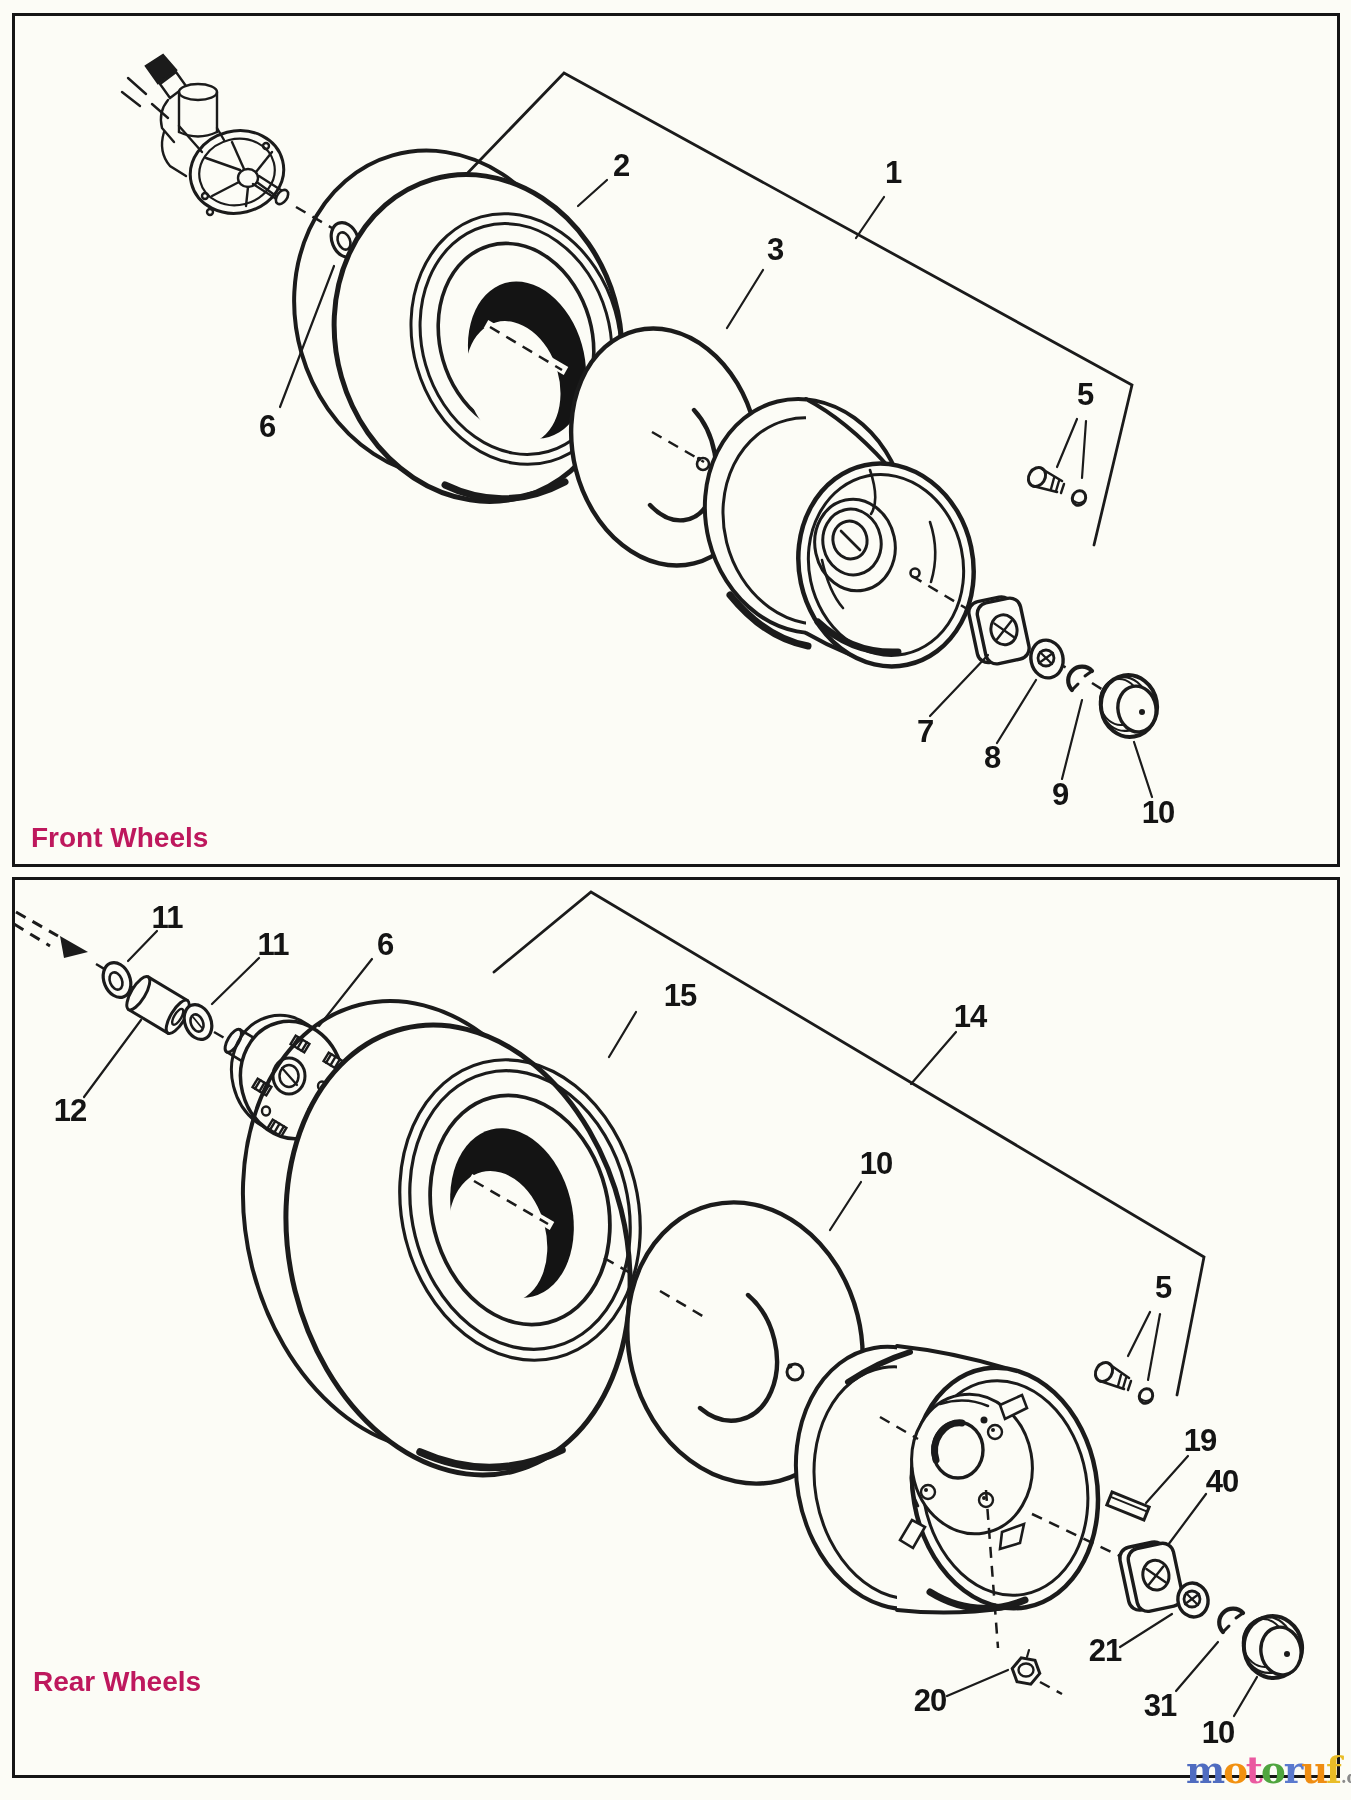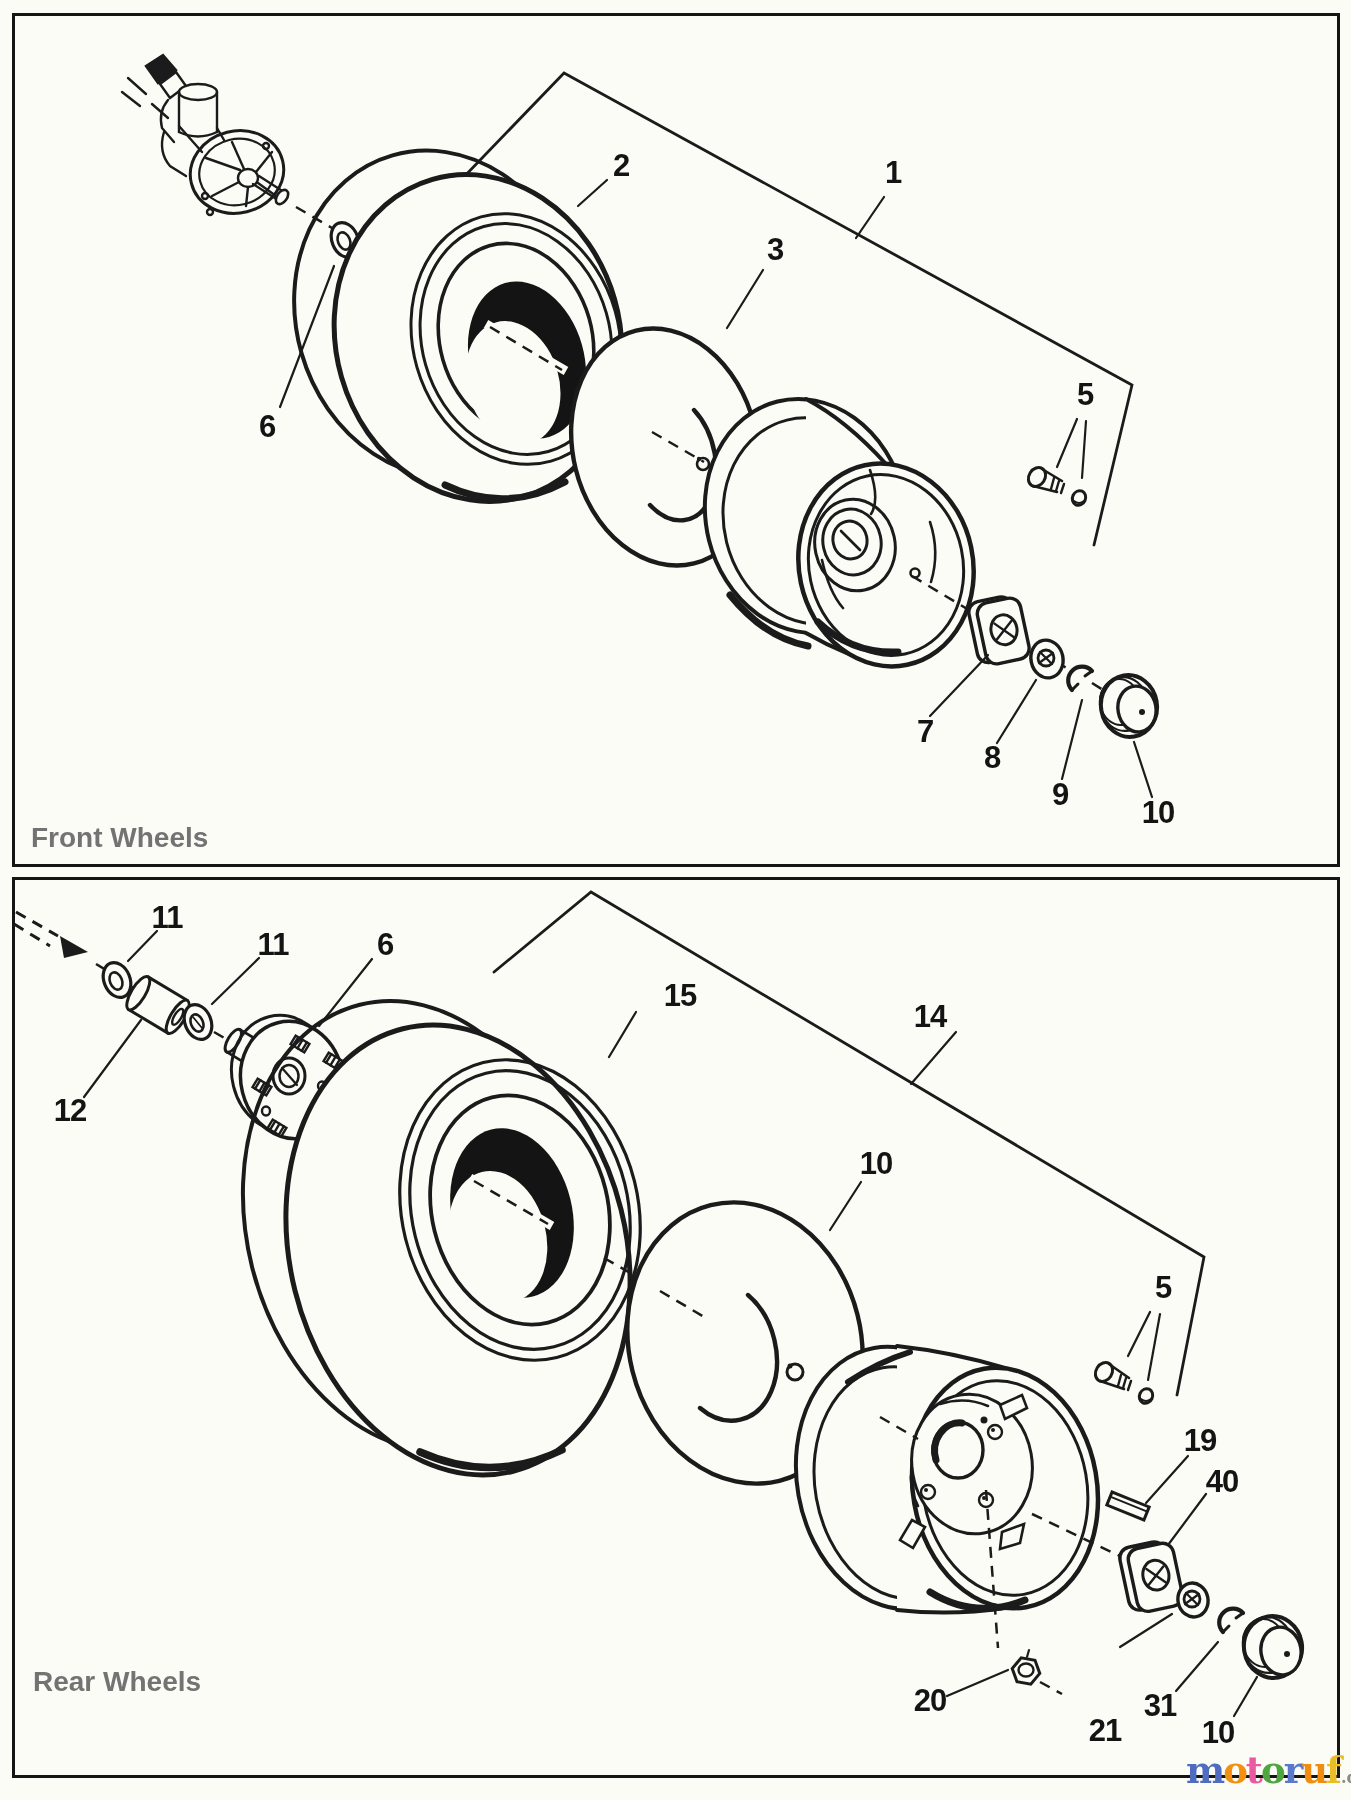--- a/index.html
+++ b/index.html
@@ -5,21 +5,21 @@
   :root{ --paper:#fcfcf6; --ink:#1b1b1b; }
   html,body{margin:0;padding:0;background:#fff;}
   .page{position:relative;width:1351px;height:1800px;background:var(--paper);overflow:hidden;
         font-family:"Liberation Sans",sans-serif;}
   .panel{position:absolute;left:12px;width:1322px;border:3px solid #151515;background:transparent;}
   .panel.front{top:13px;height:848px;}
   .panel.rear{top:877px;height:895px;}
   .art{position:absolute;left:0;top:0;width:1351px;height:1800px;}
   .plabel{position:absolute;transform:translate(-50%,-50%);font-weight:bold;font-size:31px;
           color:#141414;letter-spacing:-1px;line-height:1;white-space:nowrap;}
-  .ptitle{position:absolute;font-weight:bold;font-size:28px;color:#737373;letter-spacing:0px;}
+  .ptitle{position:absolute;font-weight:bold;font-size:28px;color:#be185d;letter-spacing:0px;}
   .logo{position:absolute;left:1186px;top:1752px;display:flex;align-items:baseline;
         font-family:"DejaVu Serif",serif;font-weight:bold;font-size:37px;letter-spacing:-2px;line-height:1;}
   .logo .suffix{font-size:16px;letter-spacing:0;margin-left:1px;}
   svg .ln{stroke:var(--ink);fill:none;stroke-linecap:round;}
   svg .fillp{fill:var(--paper);}
   svg .dash{stroke:var(--ink);fill:none;stroke-dasharray:11 8;stroke-linecap:butt;}
 </style>
 </head>
 <body>
 
@@ -390,27 +390,27 @@
   <span class="plabel" style="left:925px;top:731px">7</span>
   <span class="plabel" style="left:992px;top:757px">8</span>
   <span class="plabel" style="left:1060px;top:794px">9</span>
   <span class="plabel" style="left:1158px;top:812px">10</span>
 
   <span class="plabel" style="left:167px;top:917px">11</span>
   <span class="plabel" style="left:273px;top:944px">11</span>
   <span class="plabel" style="left:70px;top:1110px">12</span>
   <span class="plabel" style="left:385px;top:944px">6</span>
   <span class="plabel" style="left:680px;top:995px">15</span>
-  <span class="plabel" style="left:930px;top:1016px">14</span>
+  <span class="plabel" style="left:970px;top:1016px">14</span>
   <span class="plabel" style="left:876px;top:1163px">10</span>
   <span class="plabel" style="left:1163px;top:1287px">5</span>
   <span class="plabel" style="left:1200px;top:1440px">19</span>
   <span class="plabel" style="left:1222px;top:1481px">40</span>
   <span class="plabel" style="left:930px;top:1700px">20</span>
-  <span class="plabel" style="left:1105px;top:1730px">21</span>
+  <span class="plabel" style="left:1105px;top:1650px">21</span>
   <span class="plabel" style="left:1160px;top:1705px">31</span>
   <span class="plabel" style="left:1218px;top:1732px">10</span>
 
   <span class="ptitle" style="left:31px;top:822px">Front Wheels</span>
   <span class="ptitle" style="left:33px;top:1666px">Rear Wheels</span>
 
   <div class="logo">
     <span style="color: rgb(79, 108, 192);">m</span>
     <span style="color: rgb(242, 145, 17);">o</span>
     <span style="color: rgb(234, 90, 160);">t</span>

